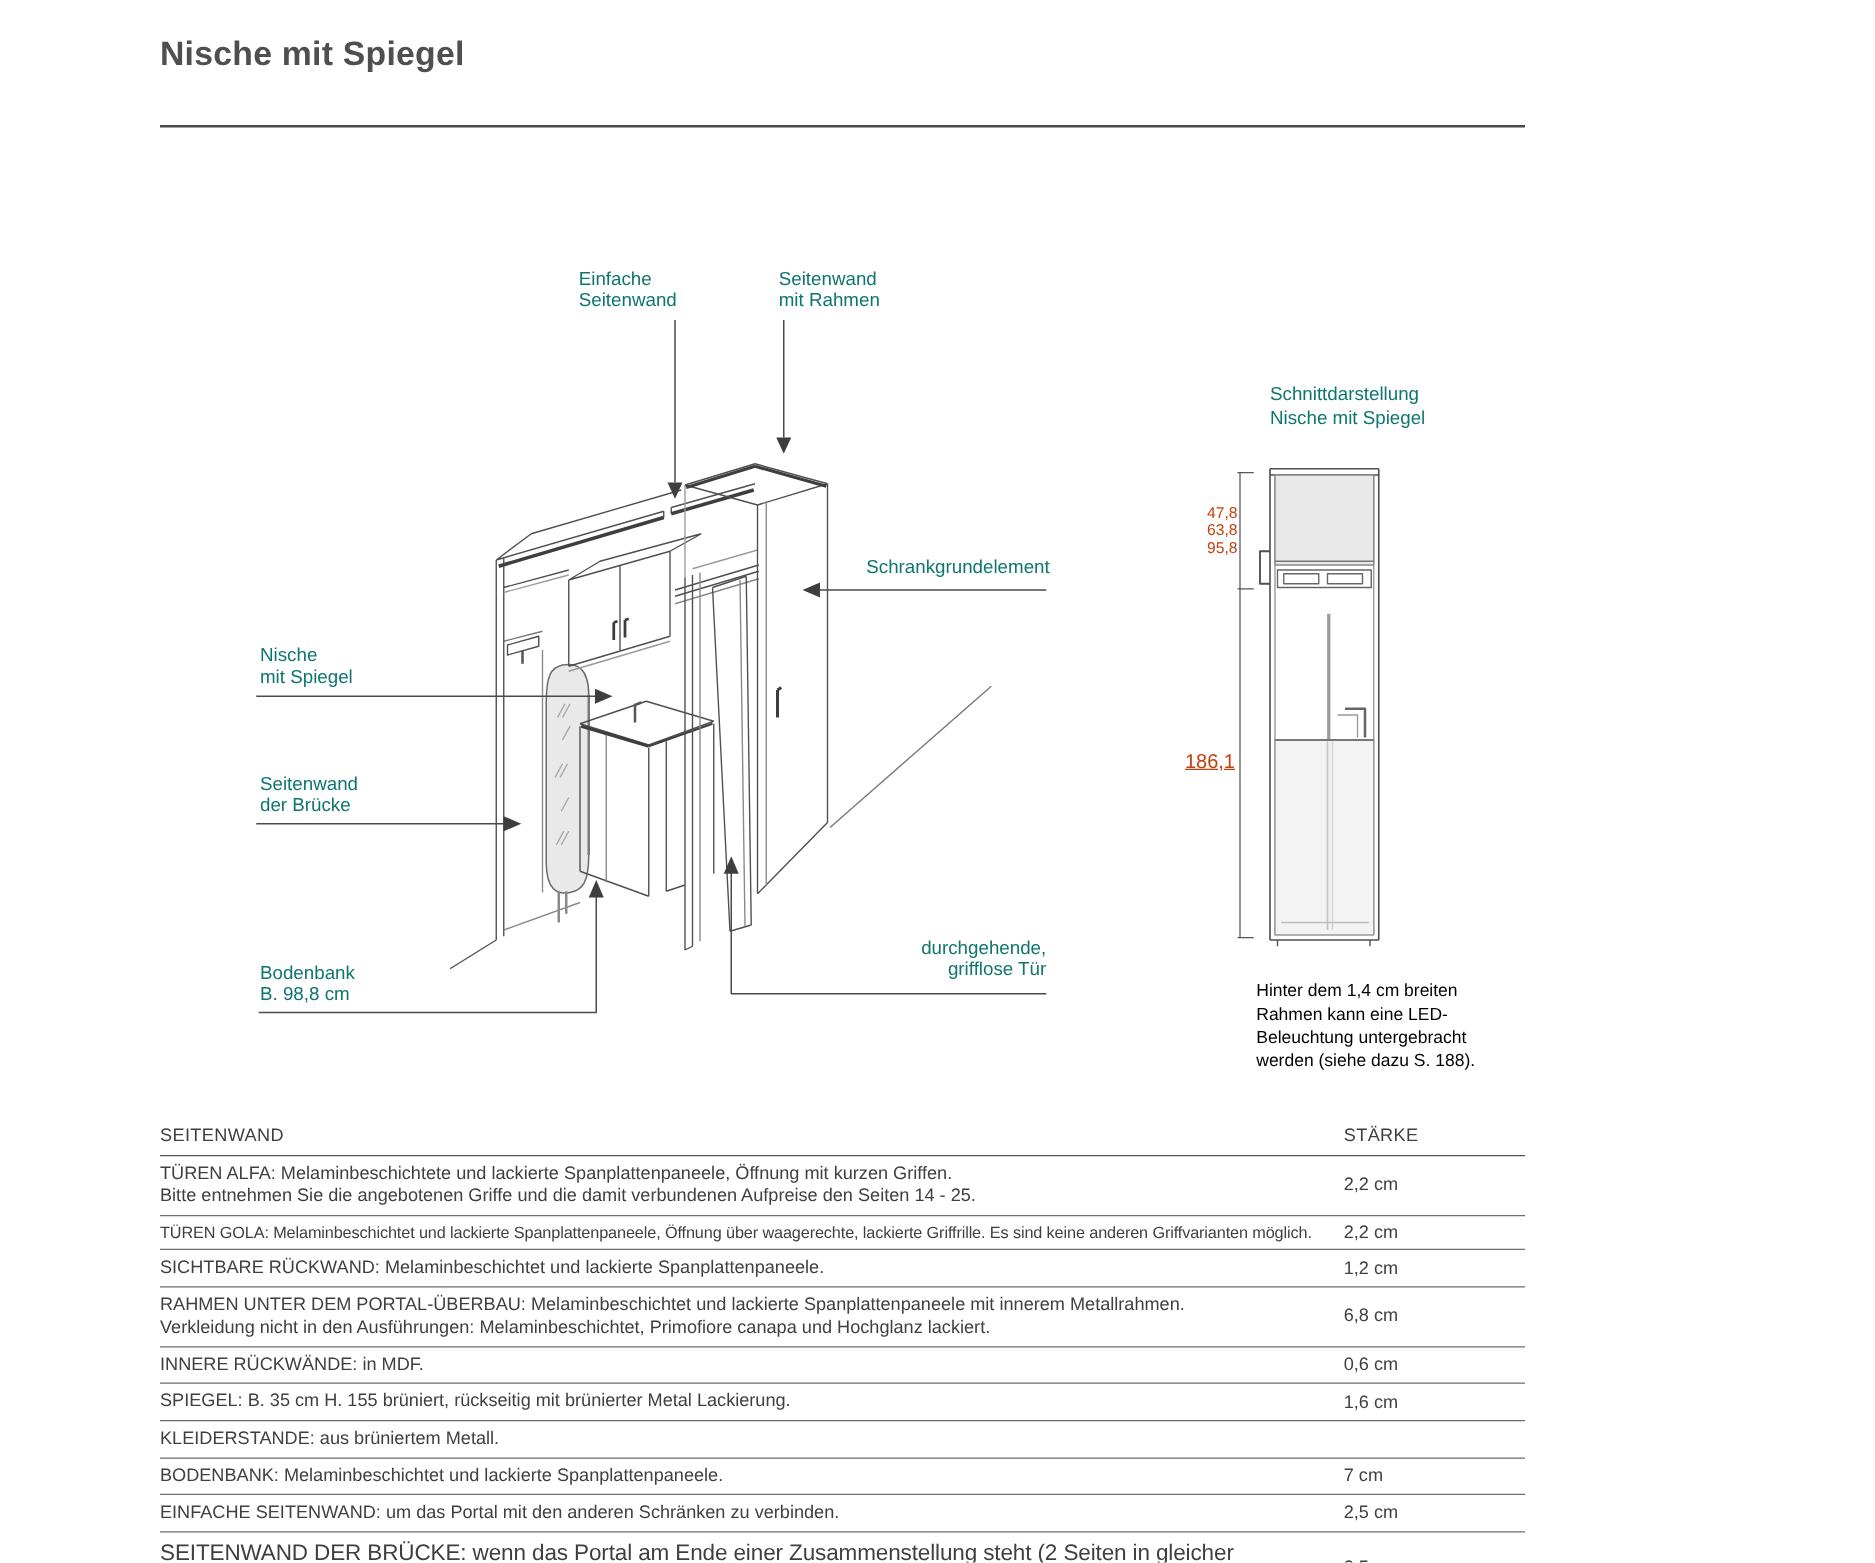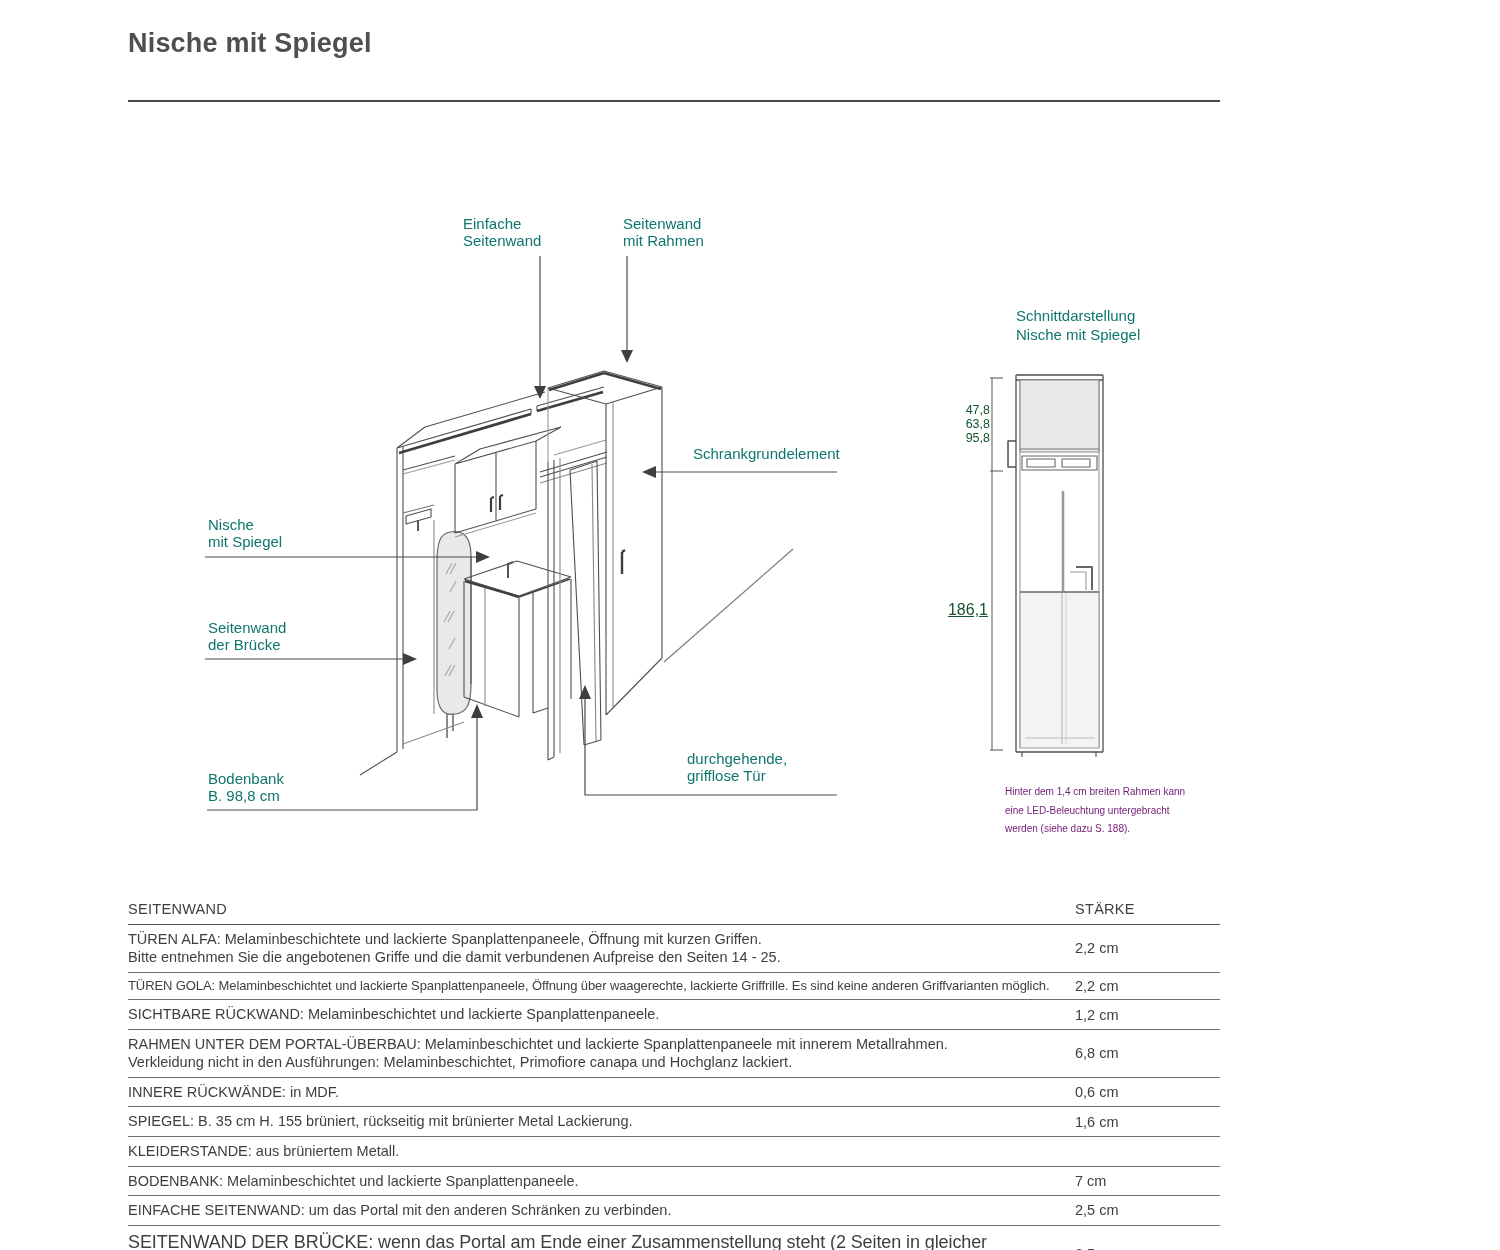--- a/index.html
+++ b/index.html
@@ -7,23 +7,23 @@
     width:1500px;height:1250px;position:relative;background:#ffffff;overflow:hidden;
     font-family:"Liberation Sans","DejaVu Sans",sans-serif;color:#3f3f3f;
   }
   .abs{position:absolute;}
   #page-title{
     left:128px;top:28px;font-size:27px;font-weight:700;color:#4f4f4f;letter-spacing:.2px;
   }
   #title-rule{left:128px;top:100px;width:1092px;height:2px;background:#4a4a4a;}
   svg.linework{left:0;top:0;width:1500px;height:1250px;position:absolute;}
   .lbl{font-size:15px;line-height:17px;white-space:pre-line;color:#0f766e;}
-  .lbl-r{}
-  .dims{font-size:12.5px;line-height:14px;white-space:pre-line;text-align:right;color:#14532d;}
-  .note{font-size:10px;line-height:18.5px;color:#701a75;}
+  .lbl-r{text-align:right;}
+  .dims{font-size:12.5px;line-height:14px;white-space:pre-line;text-align:right;color:#c2410c;}
+  .note{font-size:14px;line-height:18.5px;color:#000000;}
   
   #components-table{left:128px;top:897px;width:1092px;font-size:14.5px;}
   .t-row{display:flex;align-items:center;border-bottom:1px solid #6e6e6e;padding:5px 0;}
   .t-head{border-bottom:1px solid #555;padding:3px 0 5px 0;}
   .t-head .cell-text,.t-head .cell-val{font-size:14.5px;letter-spacing:.3px;}
   .cell-text{width:947px;padding-right:24px;box-sizing:border-box;white-space:pre-line;line-height:1.28;}
   .cell-val{width:145px;}
   .cond13 .cell-text{font-size:13px;letter-spacing:-.1px;}
   .cond14 .cell-text{font-size:18px;letter-spacing:-.1px;}
 </style>

